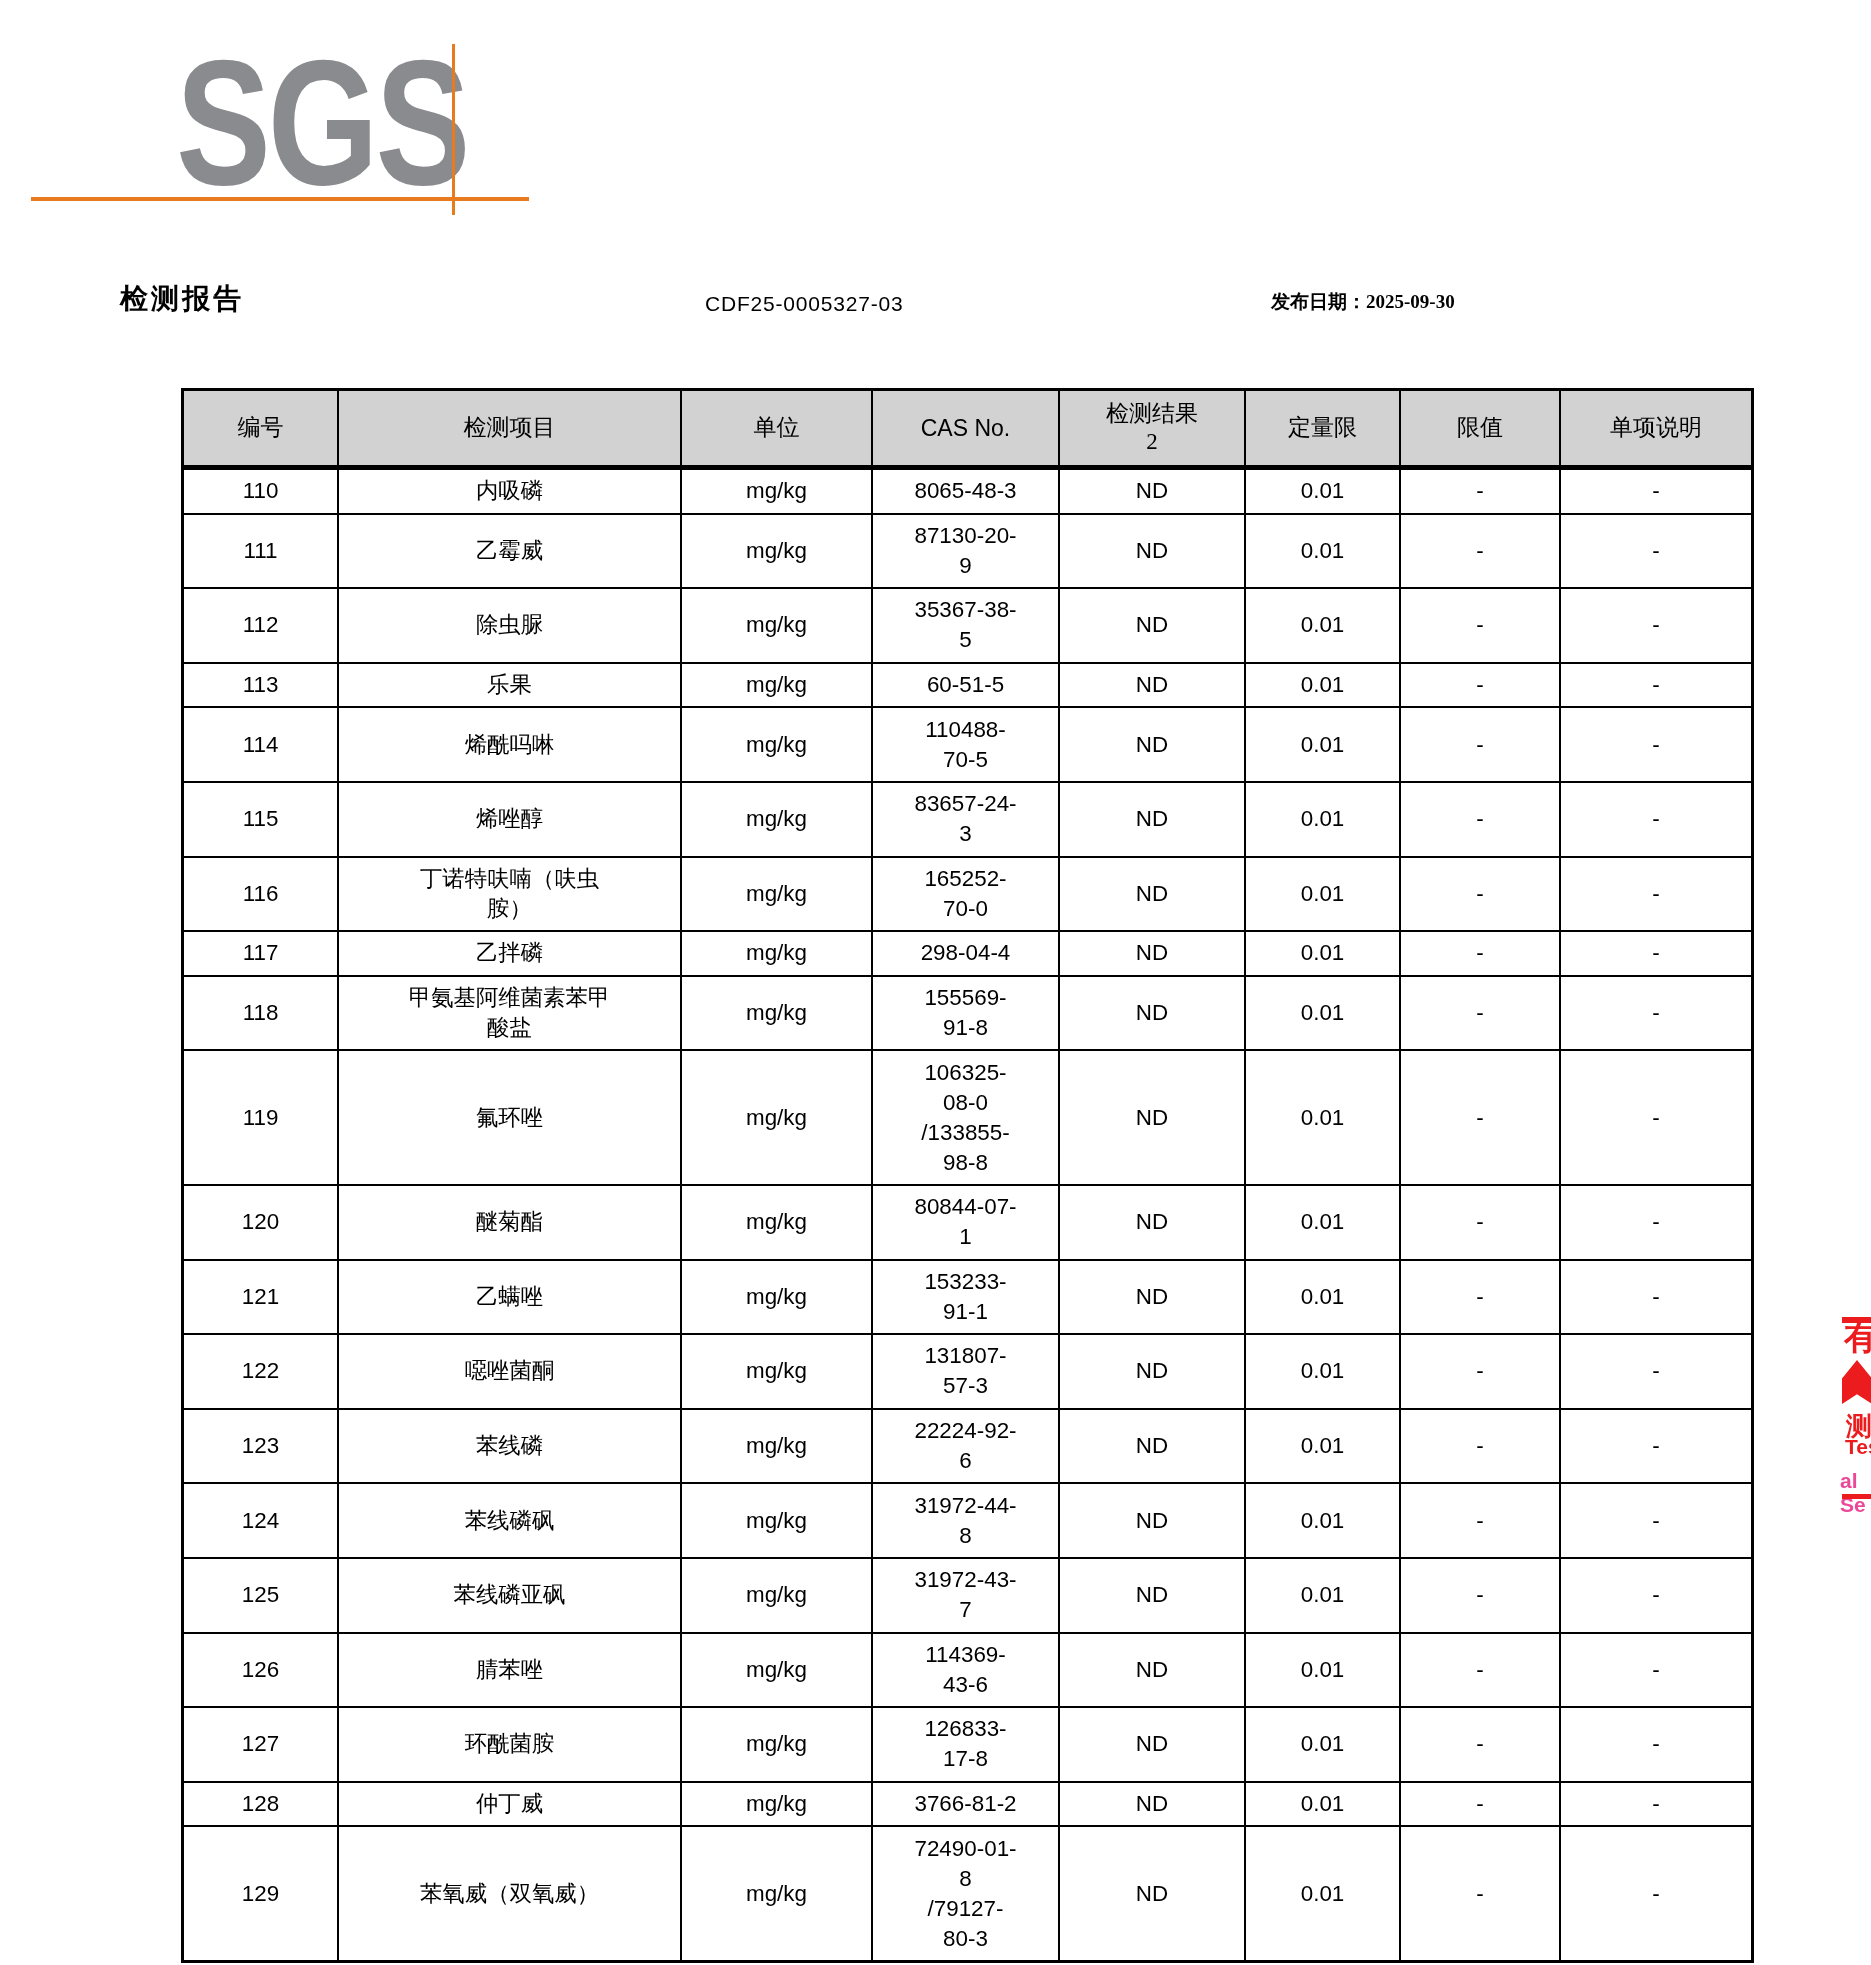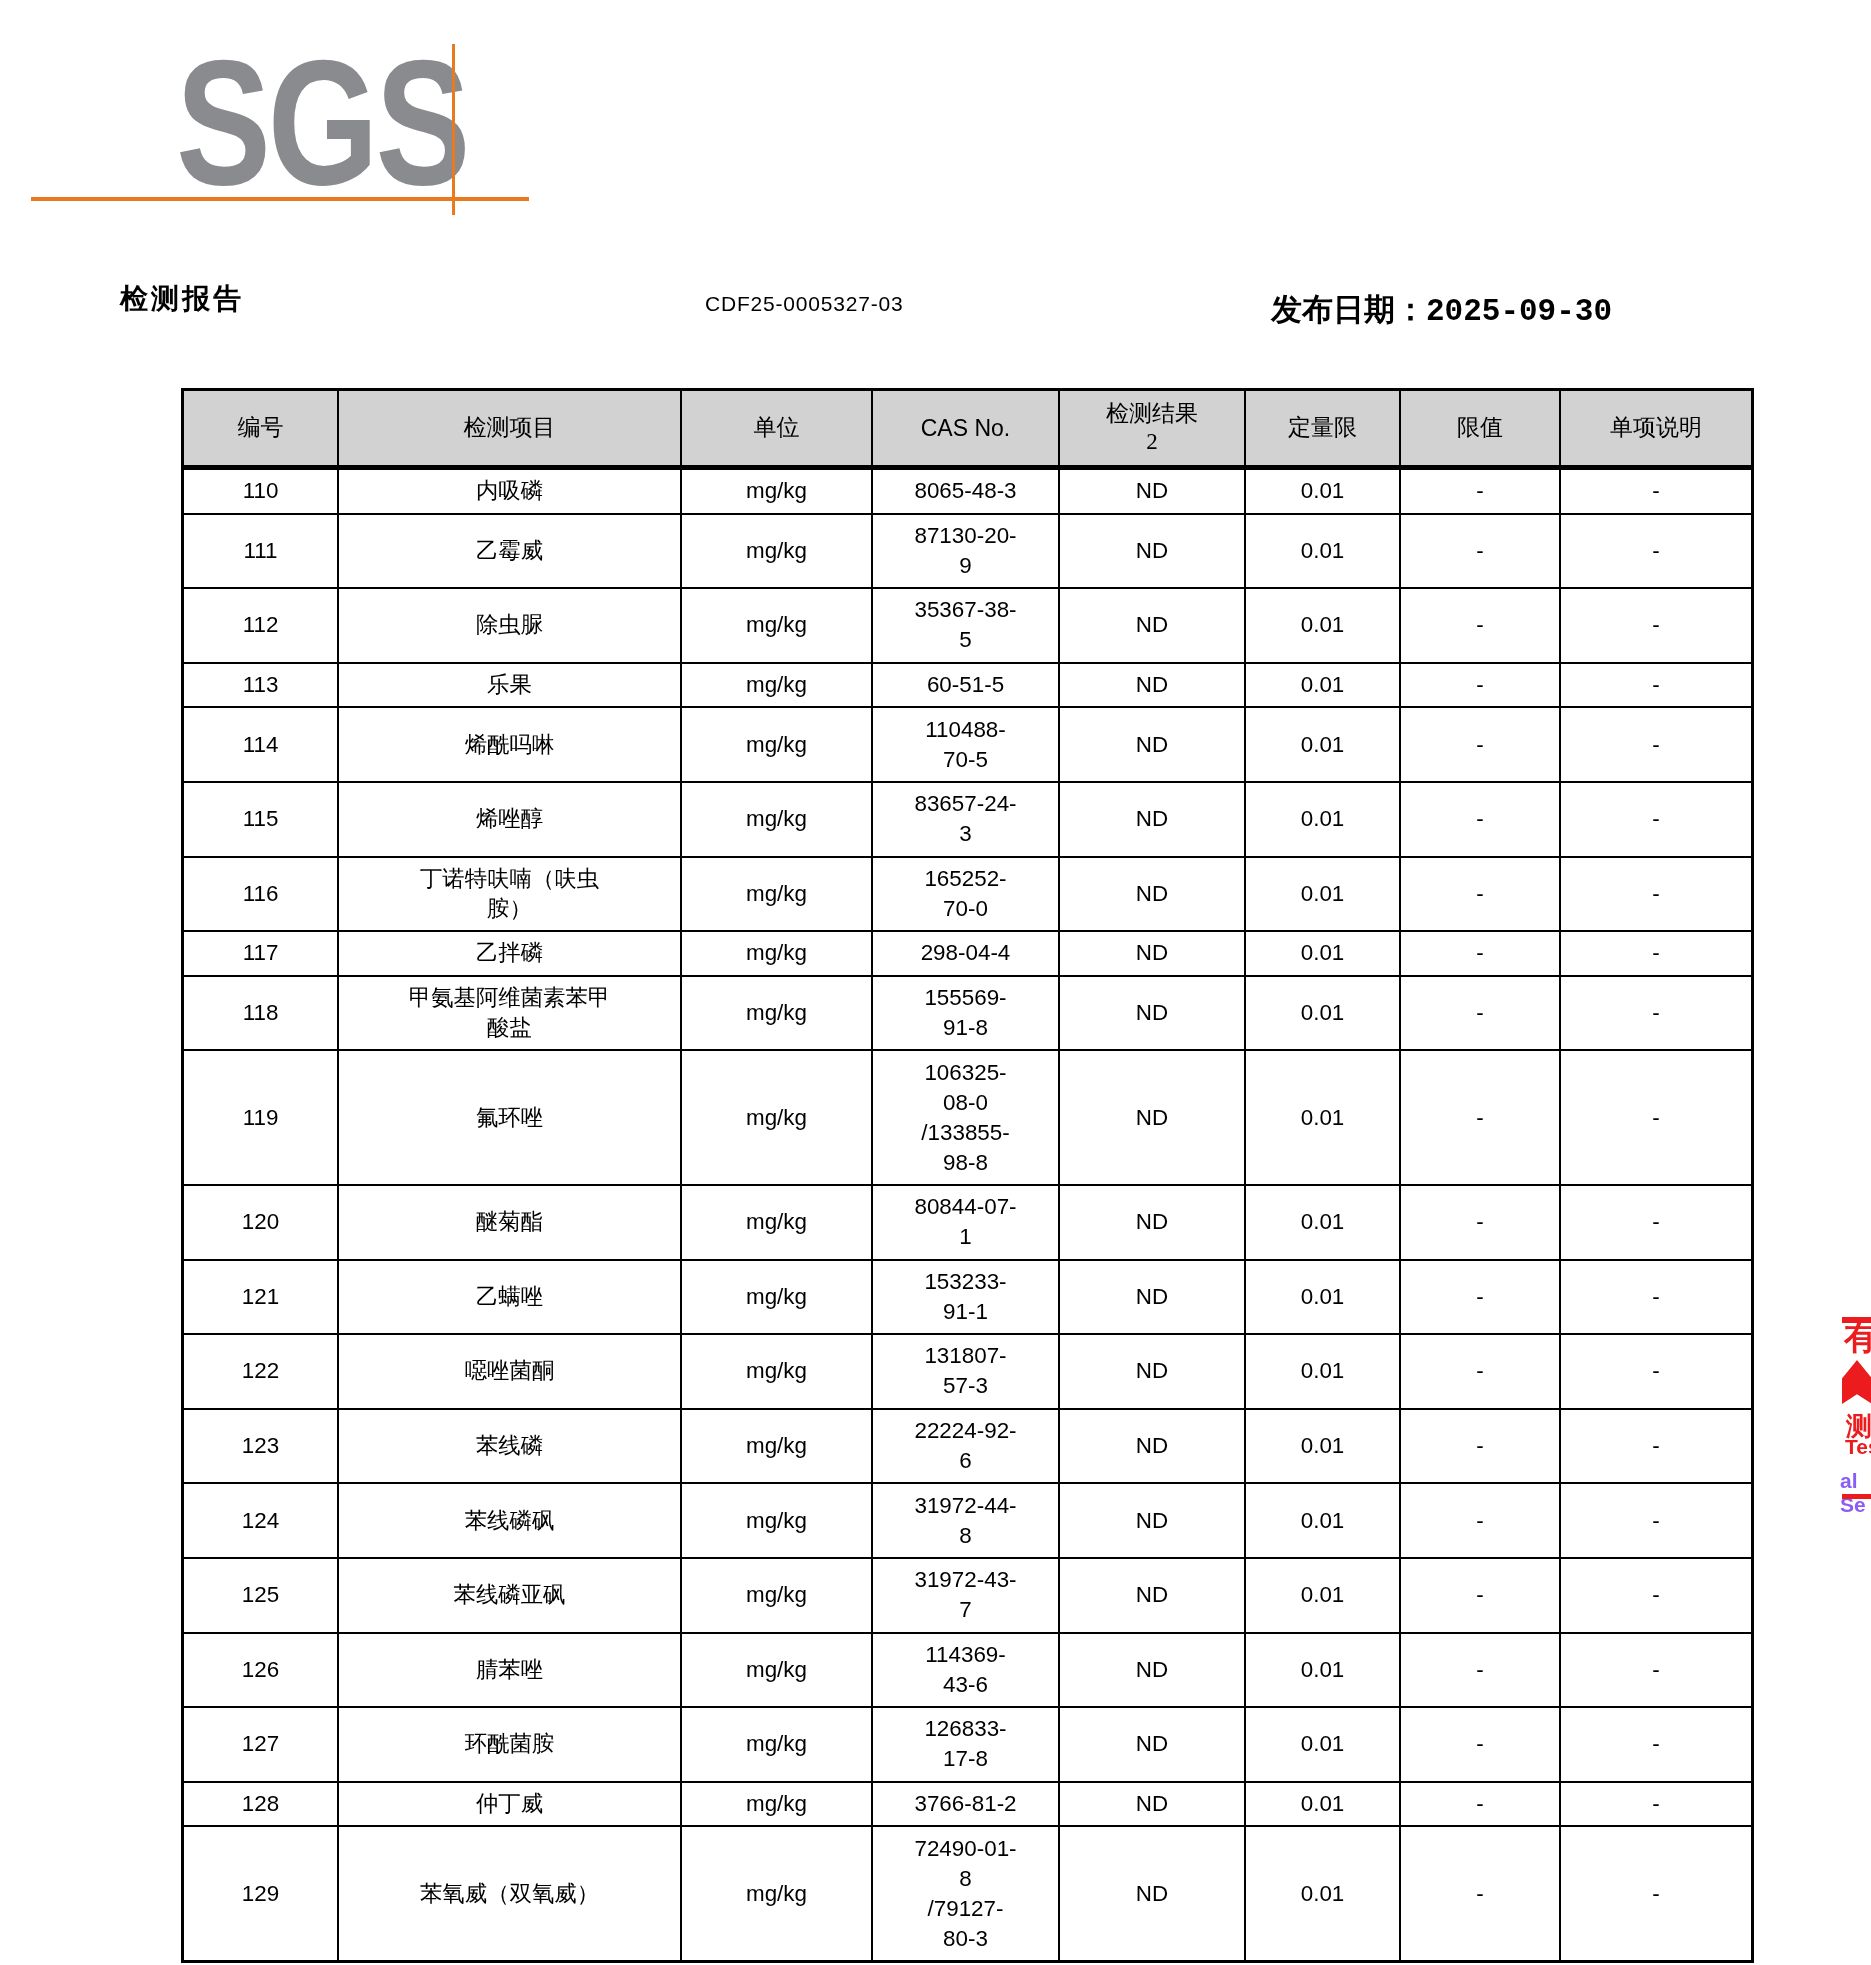--- a/index.html
+++ b/index.html
@@ -10,22 +10,22 @@
   .sgs-logo{position:absolute;left:176px;top:50px;font-family:"Liberation Sans",sans-serif;
             font-weight:800;font-size:178px;line-height:146px;letter-spacing:-3.9px;
             color:#8a8b8e;transform:scaleX(.80);transform-origin:left top;}
   .logo-hline{position:absolute;left:31px;top:197px;width:498px;height:3.5px;background:#e87b20;}
   .logo-vline{position:absolute;left:452px;top:44px;width:2.8px;height:171px;background:#e87b20;}
 
   
   .report-title{position:absolute;left:120px;top:280px;font-family:"Liberation Serif","DejaVu Serif",serif;
                 font-weight:bold;font-size:28px;letter-spacing:3.1px;}
   .report-no{position:absolute;left:705px;top:292px;font-size:21px;letter-spacing:0.8px;}
-  .issue-date{position:absolute;left:1271px;top:289px;font-family:Liberation Mono, monospace;
-              font-weight:bold;font-size:31px;}
+  .issue-date{position:absolute;left:1271px;top:289px;font-family:Liberation Serif, serif;
+              font-weight:bold;font-size:19px;}
 
   
   table.report-table{position:absolute;left:181px;top:388px;width:1538px;
                      border-collapse:collapse;table-layout:fixed;
                      border:3.5px solid #000;}
   .report-table th{background:#d2d2d2;border:2.4px solid #000;border-bottom:5.1px solid #000;
                    font-weight:normal;font-size:23px;line-height:28px;height:72px;
                    white-space:pre-line;font-family:"Liberation Serif","DejaVu Serif",serif;}
   .report-table th.col-cas{font-family:"Liberation Sans",sans-serif;}
   .report-table td{border:2.8px solid #000;text-align:center;vertical-align:middle;
@@ -36,21 +36,21 @@
 
   
   .edge-bar1{position:absolute;left:1842px;top:1317px;width:30px;height:5.5px;background:#ec1b1e;}
   .edge-char-top{position:absolute;left:1844px;top:1321px;font-size:33px;line-height:35px;
                  color:#ec1b1e;font-family:"Liberation Serif","DejaVu Serif",serif;font-weight:bold;}
   .edge-star{position:absolute;left:1842px;top:1360px;width:30px;height:44px;background:#ec1b1e;
              clip-path:polygon(0 42%,50% 0,100% 42%,100% 100%,50% 78%,0 100%);}
   .edge-char-mid{position:absolute;left:1846px;top:1409px;font-size:26px;color:#ec1b1e;
                  font-family:"Liberation Serif","DejaVu Serif",serif;font-weight:bold;}
   .edge-en-mid{position:absolute;left:1845px;top:1435px;font-size:21px;color:#ec1b1e;font-weight:bold;}
-  .edge-en-bot{position:absolute;left:1840px;top:1469px;font-size:21px;color:#8b5cf6;font-weight:bold;}
+  .edge-en-bot{position:absolute;left:1840px;top:1469px;font-size:21px;color:#ec4899;font-weight:bold;}
   .edge-bar2{position:absolute;left:1842px;top:1494px;width:30px;height:4.7px;background:#ec1b1e;}
 </style>
 </head>
 <body>
 
 <div id="page">
 
   <div class="sgs-logo">SGS</div>
   <div class="logo-hline"></div>
   <div class="logo-vline"></div>

